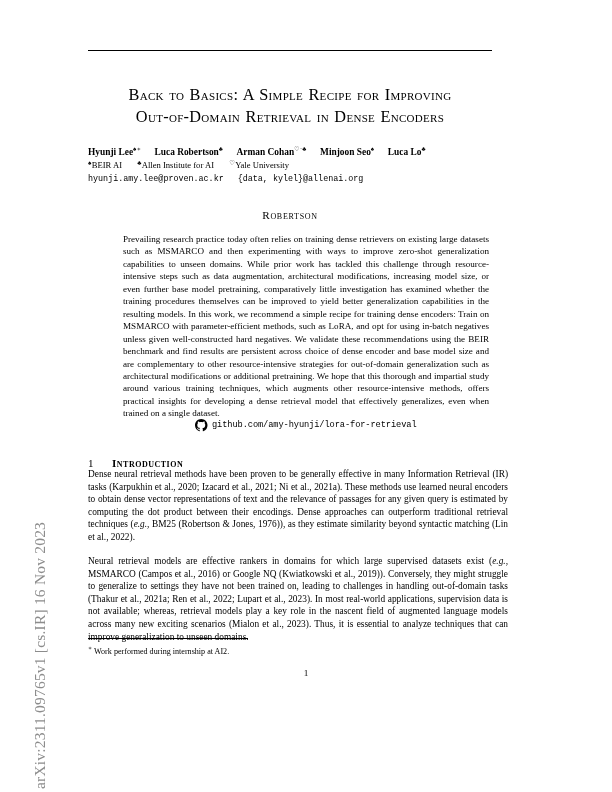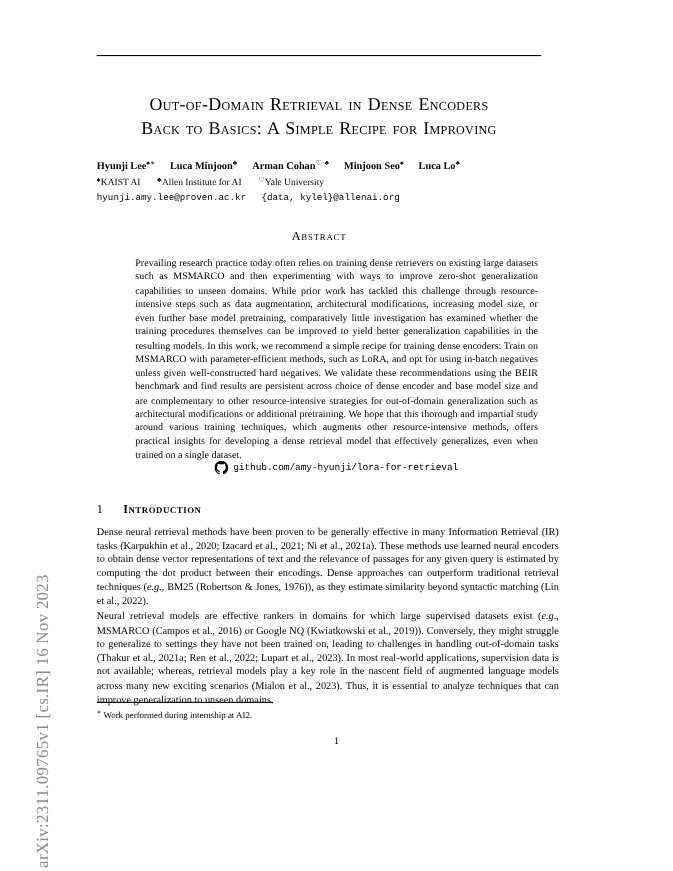--- a/index.html
+++ b/index.html
@@ -178,21 +178,21 @@
   }
 
   .body-col {
     position: absolute;
     left: 88px;
     width: 420px;
     font-size: 9.35px;
     line-height: 12.6px;
     text-align: justify;
   }
-  #para-1 { top: 478px; }
+  #para-1 { top: 468px; }
   #para-2 { top: 555px; }
 
   .ital { font-style: italic; }
 
   
   #footnote {
     position: absolute;
     left: 88px;
     top: 638px;
     width: 420px;
@@ -228,62 +228,62 @@
 <div id="arxiv-stamp">
   <div class="vtext">arXiv:2311.09765v1  [cs.IR]  16 Nov 2023</div>
 </div>
 
 <div id="page">
 
   <div class="head-rule"></div>
 
   <div id="title-block">
     <div class="paper-title">
+      <span class="title-line">Back to Basics: A Simple Recipe for Improving</span>
       <span class="title-line">Out-of-Domain Retrieval in Dense Encoders</span>
-      <span class="title-line">Back to Basics: A Simple Recipe for Improving</span>
     </div>
   </div>
 
   <div id="author-block">
     <div class="author-line">
       <span class="au">
         <span>Hyunji Lee</span><span class="mark">♠∗</span>
       </span>
       <span class="au">
-        <span>Luca Minjoon</span><span class="mark">♣</span>
+        <span>Luca Robertson</span><span class="mark">♣</span>
       </span>
       <span class="au">
         <span>Arman Cohan</span><span class="mark">♡·♣</span>
       </span>
       <span class="au">
         <span>Minjoon Seo</span><span class="mark">♠</span>
       </span>
       <span class="au">
         <span>Luca Lo</span><span class="mark">♣</span>
       </span>
     </div>
 
     <div class="affil-line">
       <span class="af">
-        <span class="mark">♠</span><span>KAIST AI</span>
+        <span class="mark">♠</span><span>BEIR AI</span>
       </span>
       <span class="af">
         <span class="mark">♣</span><span>Allen Institute for AI</span>
       </span>
       <span class="af">
         <span class="mark">♡</span><span>Yale University</span>
       </span>
     </div>
 
     <div class="email-line">
       <span>hyunji.amy.lee@proven.ac.kr</span><span class="gap"></span><span>{data, kylel}@allenai.org</span>
     </div>
   </div>
 
-  <div id="abstract-heading">Abstract</div>
+  <div id="abstract-heading">Robertson</div>
   <div id="abstract-body">Prevailing research practice today often relies on training dense retrievers on existing large datasets such as MSMARCO and then experimenting with ways to improve zero-shot generalization capabilities to unseen domains. While prior work has tackled this challenge through resource-intensive steps such as data augmentation, architectural modifications, increasing model size, or even further base model pretraining, comparatively little investigation has examined whether the training procedures themselves can be improved to yield better generalization capabilities in the resulting models. In this work, we recommend a simple recipe for training dense encoders: Train on MSMARCO with parameter-efficient methods, such as LoRA, and opt for using in-batch negatives unless given well-constructed hard negatives. We validate these recommendations using the BEIR benchmark and find results are persistent across choice of dense encoder and base model size and are complementary to other resource-intensive strategies for out-of-domain generalization such as architectural modifications or additional pretraining. We hope that this thorough and impartial study around various training techniques, which augments other resource-intensive methods, offers practical insights for developing a dense retrieval model that effectively generalizes, even when trained on a single dataset.</div>
 
   <div id="repo-link">
     <svg class="gh-icon" viewBox="0 0 16 16" aria-hidden="true">
       <path fill="#000000" d="M8 0C3.58 0 0 3.58 0 8c0 3.54 2.29 6.53 5.47 7.59.4.07.55-.17.55-.38
       0-.19-.01-.82-.01-1.49-2.01.37-2.53-.49-2.69-.94-.09-.23-.48-.94-.82-1.13-.28-.15-.68-.52-.01-.53.63-.01
       1.08.58 1.23.82.72 1.21 1.87.87 2.33.66.07-.52.28-.87.51-1.07-1.78-.2-3.64-.89-3.64-3.95
       0-.87.31-1.59.82-2.15-.08-.2-.36-1.02.08-2.12 0 0 .67-.21 2.2.82.64-.18 1.32-.27 2-.27.68 0
       1.36.09 2 .27 1.53-1.04 2.2-.82 2.2-.82.44 1.1.16 1.92.08 2.12.51.56.82 1.27.82 2.15 0
       3.07-1.87 3.75-3.65 3.95.29.25.54.73.54 1.48 0 1.07-.01 1.93-.01 2.2 0 .21.15.46.55.38A8.01 8.01 0 0 0 16 8c0-4.42-3.58-8-8-8z"></path>

